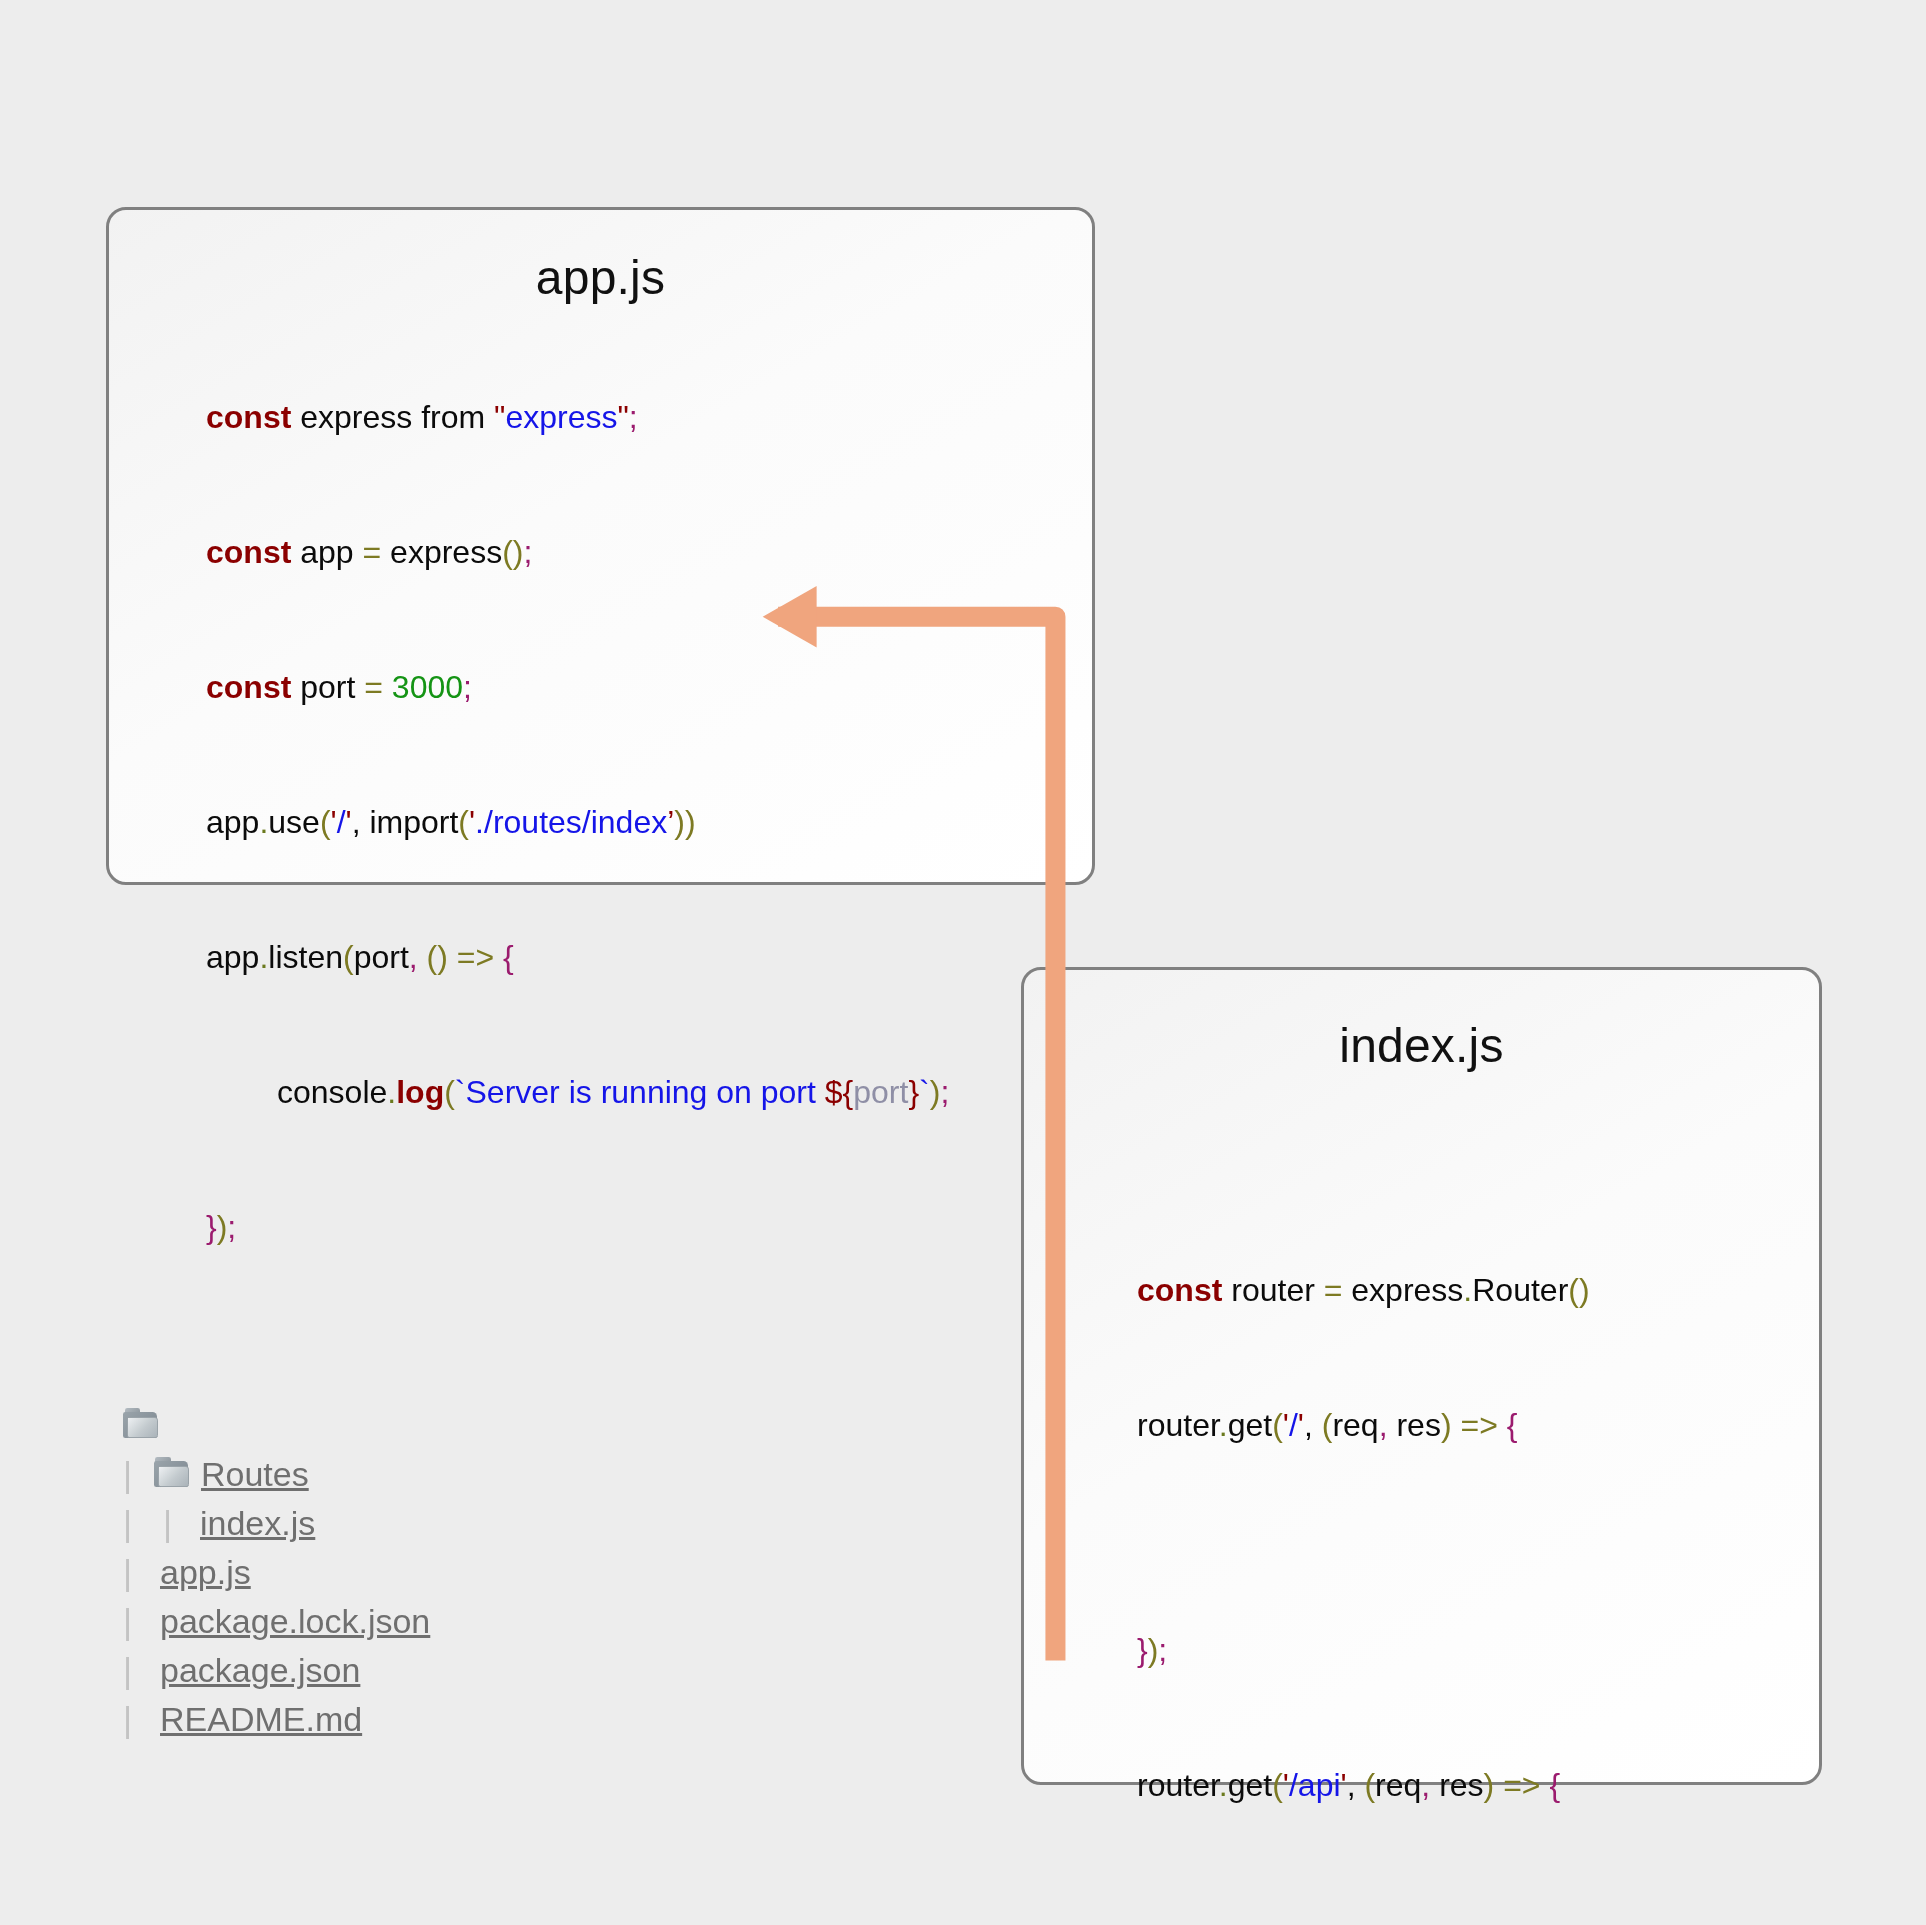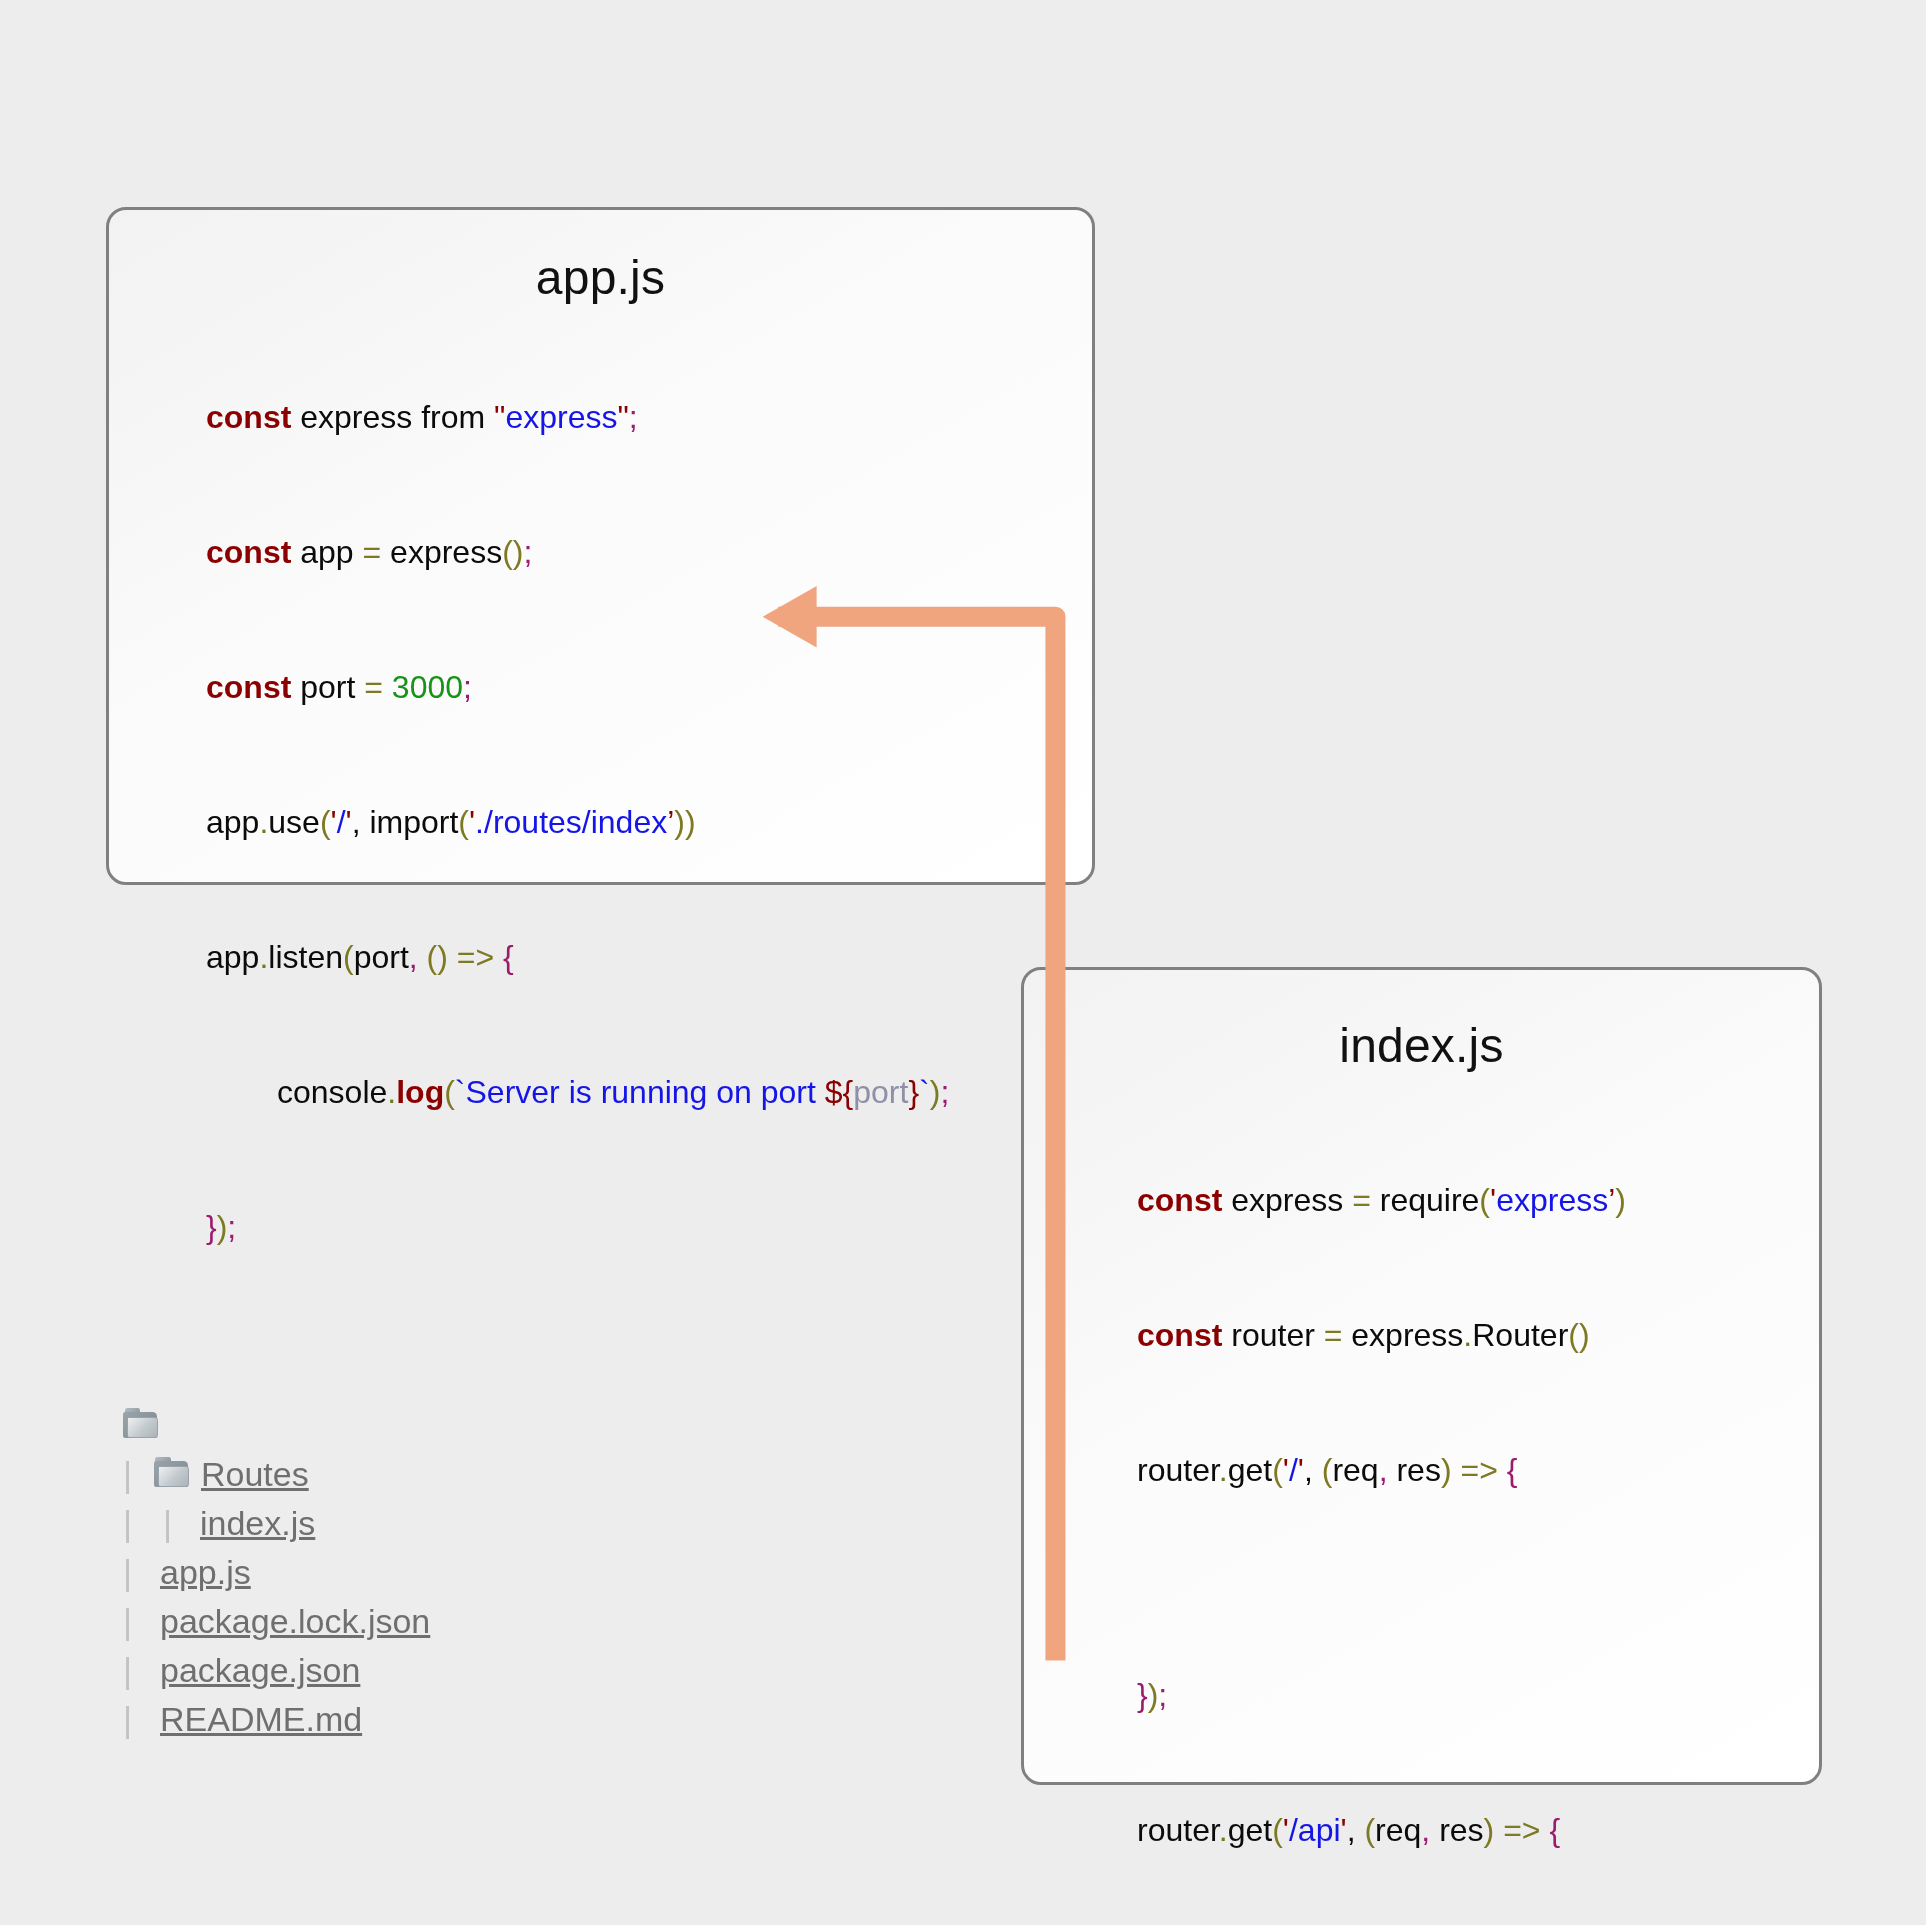--- a/index.html
+++ b/index.html
@@ -114,21 +114,20 @@
 <span><span class="ind"></span><span class="plain">console</span><span class="dot">.</span><span class="fn">log</span><span class="paren">(</span><span class="tick">`</span><span class="str">Server is running on port </span><span class="interp">${</span><span class="interpvar">port</span><span class="interp">}</span><span class="tick">`</span><span class="paren">)</span><span class="semi">;</span></span>
 <br>
 <span><span class="brace">}</span><span class="paren">)</span><span class="semi">;</span></span>
     </div>
   </div>
 
   <div class="panel" id="panel-indexjs">
     <div class="panel-title">index.js</div>
 
     <div class="code">
-<span><span class="kw">const</span><span class="plain"> express </span><span class="op">=</span><span class="plain"> require</span><span class="paren">(</span><span class="q">'</span><span class="str">express</span><span class="q">’</span><span class="paren">)</span></span>
 <br>
 <span><span class="kw">const</span><span class="plain"> router </span><span class="op">=</span><span class="plain"> express</span><span class="dot">.</span><span class="plain">Router</span><span class="paren">()</span></span>
 <span class="blank"></span>
 <span><span class="plain">router</span><span class="dot">.</span><span class="plain">get</span><span class="paren">(</span><span class="q">'</span><span class="str">/</span><span class="q">'</span><span class="plain">, </span><span class="paren">(</span><span class="plain">req</span><span class="semi">,</span><span class="plain"> res</span><span class="paren">)</span> <span class="op">=&gt;</span> <span class="brace">{</span></span>
 <br>
 <br>
 <span><span class="brace">}</span><span class="paren">)</span><span class="semi">;</span></span>
 <span class="blank"></span>
 <span><span class="plain">router</span><span class="dot">.</span><span class="plain">get</span><span class="paren">(</span><span class="q">'</span><span class="str">/api</span><span class="q">'</span><span class="plain">, </span><span class="paren">(</span><span class="plain">req</span><span class="semi">,</span><span class="plain"> res</span><span class="paren">)</span> <span class="op">=&gt;</span> <span class="brace">{</span></span>
 <br>

